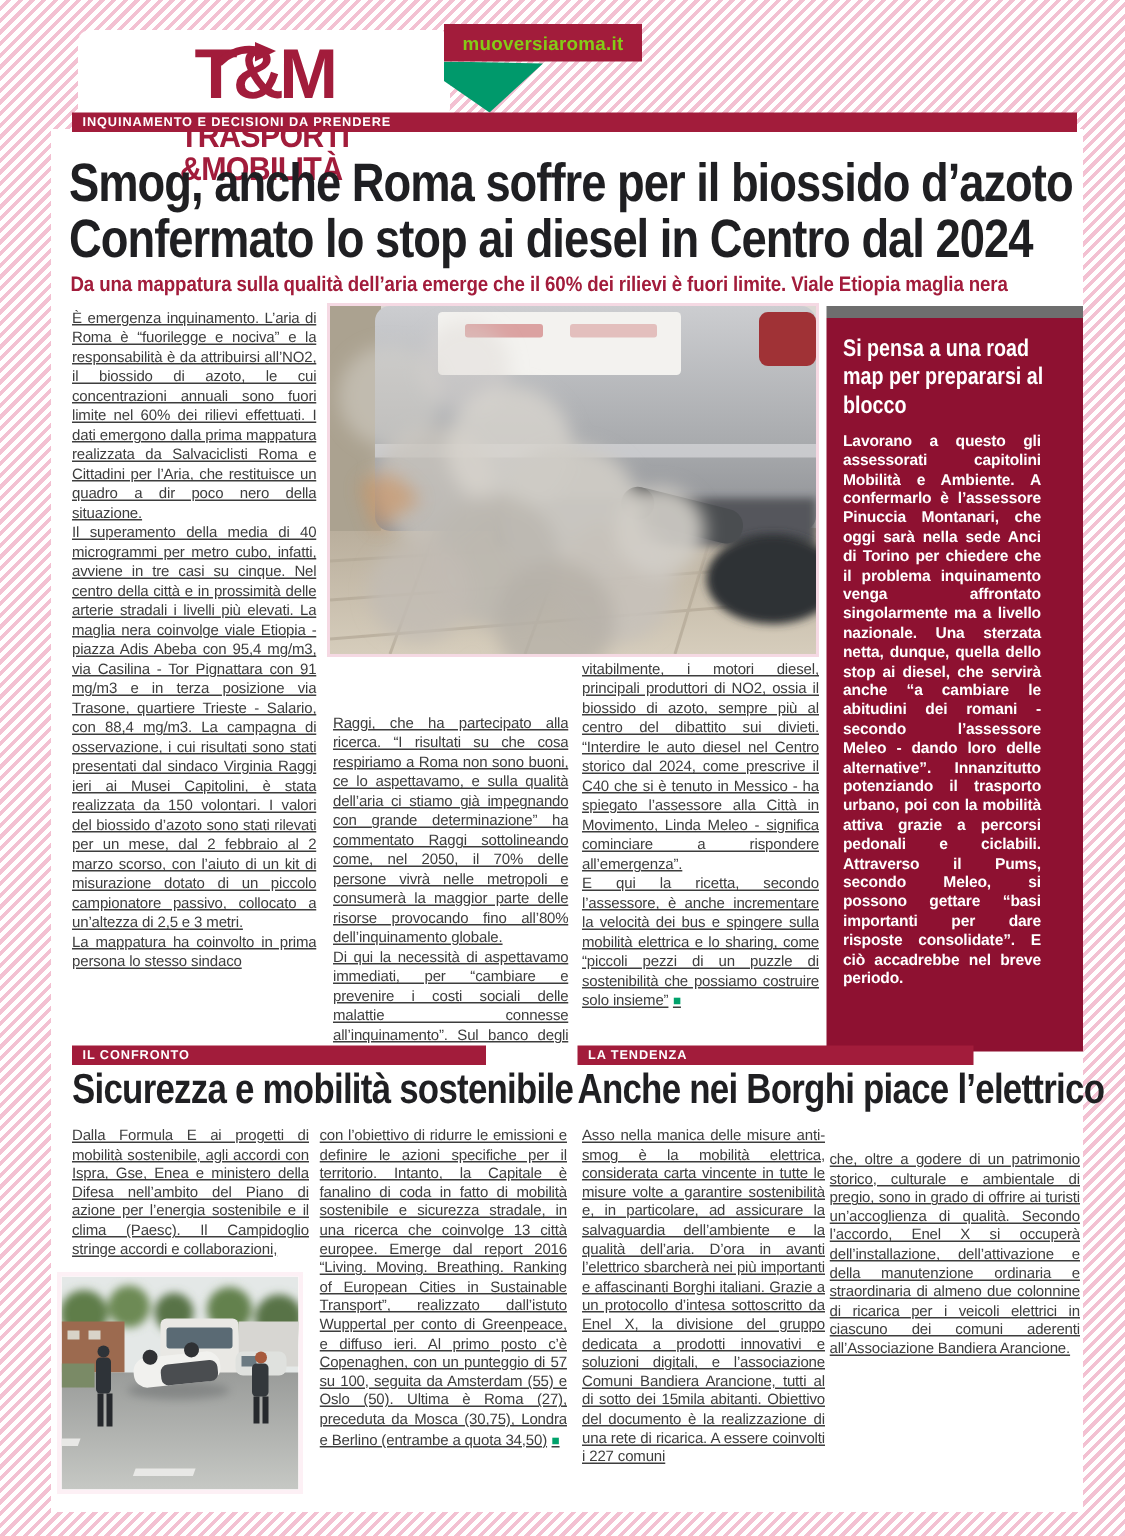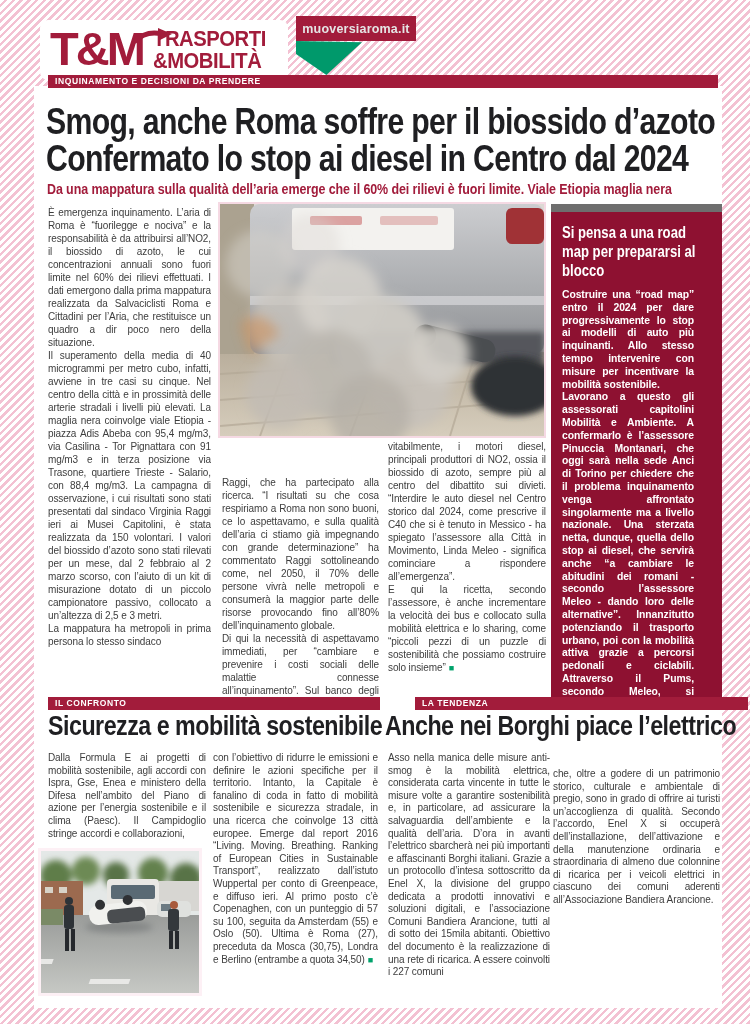--- a/index.html
+++ b/index.html
@@ -4,47 +4,47 @@
 <style>
   html,body{margin:0;padding:0;background:#fff;}
   #page{
     position:relative;width:750px;height:1024px;overflow:hidden;
     font-family:"Liberation Sans", sans-serif;
     background:repeating-linear-gradient(135deg,#ffffff 0px,#ffffff 3px,#f3c1d2 3px,#f3c1d2 5.5px);
   }
   .panel{position:absolute;left:34px;top:86px;width:688px;height:922px;background:#ffffff;}
 
   
-  .logo-box{position:absolute;left:40px;top:20px;width:248px;height:60px;background:#ffffff;border-radius:8px;display:flex;align-items:center;padding:0 10px;box-sizing:border-box;}
+  .logo-box{position:absolute;left:52px;top:20px;width:248px;height:60px;background:#ffffff;border-radius:8px;display:flex;align-items:center;padding:0 10px;box-sizing:border-box;flex-direction:column;}
   .logo-acronym{font-size:47px;font-weight:700;color:#a21c3b;letter-spacing:-3px;line-height:60px;position:relative;top:-1px;}
   .logo-arrow{position:absolute;left:92px;top:8px;}
   .logo-words{margin-left:10px;line-height:22px;font-size:22px;font-weight:700;color:#a21c3b;letter-spacing:-0.5px;transform:scaleX(0.92);transform-origin:0 50%;}
-  .site-badge{position:absolute;left:296px;top:16px;width:120px;height:25px;background:#a21c3b;color:#e5e5e5;
+  .site-badge{position:absolute;left:296px;top:16px;width:132px;height:25px;background:#a21c3b;color:#84cc16;
     font-size:12.5px;font-weight:700;display:flex;align-items:center;justify-content:center;letter-spacing:0.2px;}
   .badge-ribbon{position:absolute;left:296px;top:41px;width:66px;height:34px;background:#00996b;
     -webkit-clip-path:polygon(0 0,100% 4%,46% 100%,0 38%);clip-path:polygon(0 0,100% 4%,46% 100%,0 38%);}
 
   
   .kicker{position:absolute;height:13px;background:#a21c3b;color:#ffffff;font-size:8.5px;font-weight:700;
     letter-spacing:0.6px;line-height:13.5px;padding-left:7px;box-sizing:border-box;overflow:hidden;}
   #kicker-main{left:48px;top:75px;width:670px;}
-  #kicker-bl{left:48px;top:697px;width:332px;}
-  #kicker-br{left:385px;top:697px;width:333px;margin-left:30px;}
+  #kicker-bl{left:48px;top:697px;width:276px;}
+  #kicker-br{left:385px;top:697px;width:264px;}
 
   
   .headline{position:absolute;color:#1f1f22;font-weight:700;white-space:nowrap;transform-origin:0 0;}
   #hl1,#hl2{left:46px;font-size:36px;letter-spacing:-0.8px;transform:scaleX(0.84);}
   #hl1{top:101px;} #hl2{top:138px;}
   .subhead{position:absolute;left:47px;top:181px;color:#a21c3b;font-size:14px;font-weight:700;
     white-space:nowrap;transform:scaleX(0.89);transform-origin:0 0;letter-spacing:-0.1px;}
   #hl-bl,#hl-br{top:710px;font-size:28px;letter-spacing:-0.6px;transform:scaleX(0.83);}
   #hl-bl{left:48px;} #hl-br{left:385px;}
 
   
-  .col{position:absolute;font-size:10px;line-height:13px;color:#3d3d3d;text-align:justify;overflow:hidden;letter-spacing:-0.1px;}
+  .col{position:absolute;font-size:10px;line-height:13px;color:#3d3d3d;text-align:justify;overflow:hidden;letter-spacing:-0.1px;text-decoration:underline;}
   .col p{margin:0;}
   #m-col1{left:48px;top:206px;width:163px;height:496px;}
   #m-col2{left:222px;top:440px;width:157px;height:262px;margin-top:36px;}
   #m-col3{left:388px;top:440px;width:158px;height:262px;}
   #bl-col1{left:48px;top:752px;width:158px;height:90px;line-height:12.6px;}
   #bl-col2{left:213px;top:752px;width:165px;height:258px;line-height:12.6px;}
   #br-col1{left:388px;top:752px;width:162px;height:259px;line-height:12.6px;}
   #br-col2{left:553px;top:768px;width:167px;height:259px;line-height:12.6px;}
   .mk{color:#00a26b;font-size:9px;margin-left:3px;}
 
@@ -84,21 +84,21 @@
   <div class="badge-ribbon"></div>
 
   <div class="kicker" id="kicker-main">INQUINAMENTO E DECISIONI DA PRENDERE</div>
   <div class="headline" id="hl1">Smog, anche Roma soffre per il biossido d’azoto</div>
   <div class="headline" id="hl2">Confermato lo stop ai diesel in Centro dal 2024</div>
   <div class="subhead">Da una mappatura sulla qualità dell’aria emerge che il 60% dei rilievi è fuori limite. Viale Etiopia maglia nera</div>
 
   <div class="col" id="m-col1">
     <p>È emergenza inquinamento. L’aria di Roma è “fuorilegge e nociva” e la responsabilità è da attribuirsi all’NO2, il biossido di azoto, le cui concentrazioni annuali sono fuori limite nel 60% dei rilievi effettuati. I dati emergono dalla prima mappatura realizzata da Salvaciclisti Roma e Cittadini per l’Aria, che restituisce un quadro a dir poco nero della situazione.</p>
     <p>Il superamento della media di 40 microgrammi per metro cubo, infatti, avviene in tre casi su cinque. Nel centro della città e in prossimità delle arterie stradali i livelli più elevati. La maglia nera coinvolge viale Etiopia - piazza Adis Abeba con 95,4 mg/m3, via Casilina - Tor Pignattara con 91 mg/m3 e in terza posizione via Trasone, quartiere Trieste - Salario, con 88,4 mg/m3. La campagna di osservazione, i cui risultati sono stati presentati dal sindaco Virginia Raggi ieri ai Musei Capitolini, è stata realizzata da 150 volontari. I valori del biossido d’azoto sono stati rilevati per un mese, dal 2 febbraio al 2 marzo scorso, con l’aiuto di un kit di misurazione dotato di un piccolo campionatore passivo, collocato a un’altezza di 2,5 e 3 metri.</p>
-    <p>La mappatura ha metropoli in prima persona lo stesso sindaco</p>
+    <p>La mappatura ha coinvolto in prima persona lo stesso sindaco</p>
   </div>
 
   <div class="photo" id="photo-main">
     <svg width="324" height="232" viewBox="0 0 324 232">
       <defs>
         <linearGradient id="carG" x1="0" y1="0" x2="0" y2="1">
           <stop offset="0" stop-color="#cccdd0"></stop>
             <stop offset="0.6" stop-color="#a9abae"></stop>
             <stop offset="1" stop-color="#8d8f93"></stop>
         </linearGradient>
@@ -152,28 +152,27 @@
     </svg>
   </div>
 
   <div class="col" id="m-col2">
     <p>Raggi, che ha partecipato alla ricerca. “I risultati su che cosa respiriamo a Roma non sono buoni, ce lo aspettavamo, e sulla qualità dell’aria ci stiamo già impegnando con grande determinazione” ha commentato Raggi sottolineando come, nel 2050, il 70% delle persone vivrà nelle metropoli e consumerà la maggior parte delle risorse provocando fino all’80% dell’inquinamento globale.</p>
     <p>Di qui la necessità di aspettavamo immediati, per “cambiare e prevenire i costi sociali delle malattie connesse all’inquinamento”. Sul banco degli imputati salgono, ine-</p>
   </div>
 
   <div class="col" id="m-col3">
     <p>vitabilmente, i motori diesel, principali produttori di NO2, ossia il biossido di azoto, sempre più al centro del dibattito sui divieti. “Interdire le auto diesel nel Centro storico dal 2024, come prescrive il C40 che si è tenuto in Messico - ha spiegato l’assessore alla Città in Movimento, Linda Meleo - significa cominciare a rispondere all’emergenza”.</p>
-    <p><span>E qui la ricetta, secondo l’assessore, è anche incrementare la velocità dei bus e collocato sulla mobilità elettrica e lo sharing, come “piccoli pezzi di un puzzle di sostenibilità che possiamo costruire solo insieme”</span><span class="mk">■</span></p>
+    <p><span>E qui la ricetta, secondo l’assessore, è anche incrementare la velocità dei bus e spingere sulla mobilità elettrica e lo sharing, come “piccoli pezzi di un puzzle di sostenibilità che possiamo costruire solo insieme”</span><span class="mk">■</span></p>
   </div>
 
   <div class="sidebox">
     <div class="sb-topbar"></div>
     <div class="sb-body">
       <div class="sb-title">Si pensa a una road map per prepararsi al blocco</div>
-      <p>Costruire una “road map” entro il 2024 per dare progressivamente lo stop ai modelli di auto più inquinanti. Allo stesso tempo intervenire con misure per incentivare la mobilità sostenibile.</p>
       <p>Lavorano a questo gli assessorati capitolini Mobilità e Ambiente. A confermarlo è l’assessore Pinuccia Montanari, che oggi sarà nella sede Anci di Torino per chiedere che il problema inquinamento venga affrontato singolarmente ma a livello nazionale. Una sterzata netta, dunque, quella dello stop ai diesel, che servirà anche “a cambiare le abitudini dei romani - secondo l’assessore Meleo - dando loro delle alternative”. Innanzitutto potenziando il trasporto urbano, poi con la mobilità attiva grazie a percorsi pedonali e ciclabili. Attraverso il Pums, secondo Meleo, si possono gettare “basi importanti per dare risposte consolidate”. E ciò accadrebbe nel breve periodo.</p>
     </div>
   </div>
 
   <div class="kicker" id="kicker-bl">IL CONFRONTO</div>
   <div class="headline" id="hl-bl">Sicurezza e mobilità sostenibile</div>
   <div class="col" id="bl-col1">
     <p>Dalla Formula E ai progetti di mobilità sostenibile, agli accordi con Ispra, Gse, Enea e ministero della Difesa nell’ambito del Piano di azione per l’energia sostenibile e il clima (Paesc). Il Campidoglio stringe accordi e collaborazioni,</p>
   </div>
 

